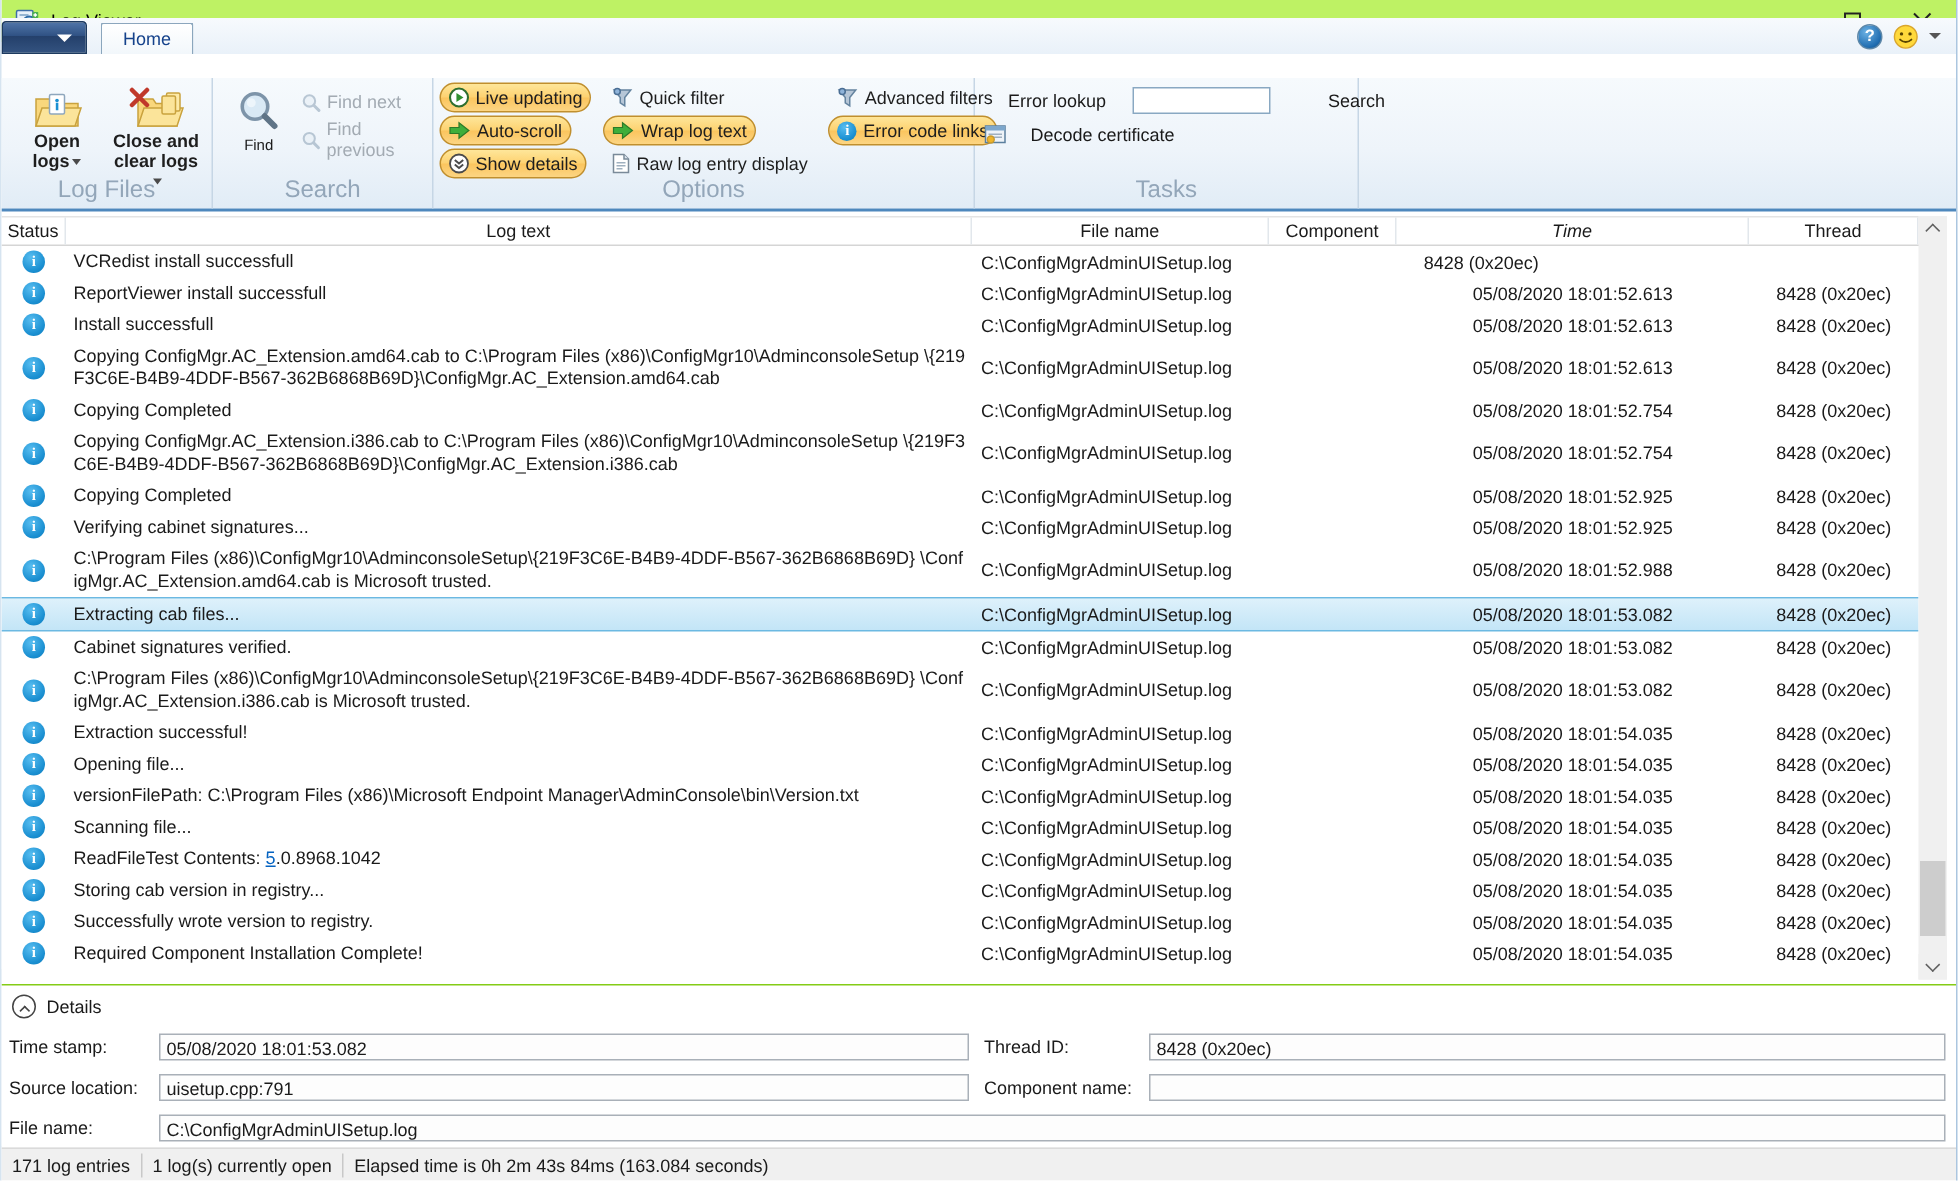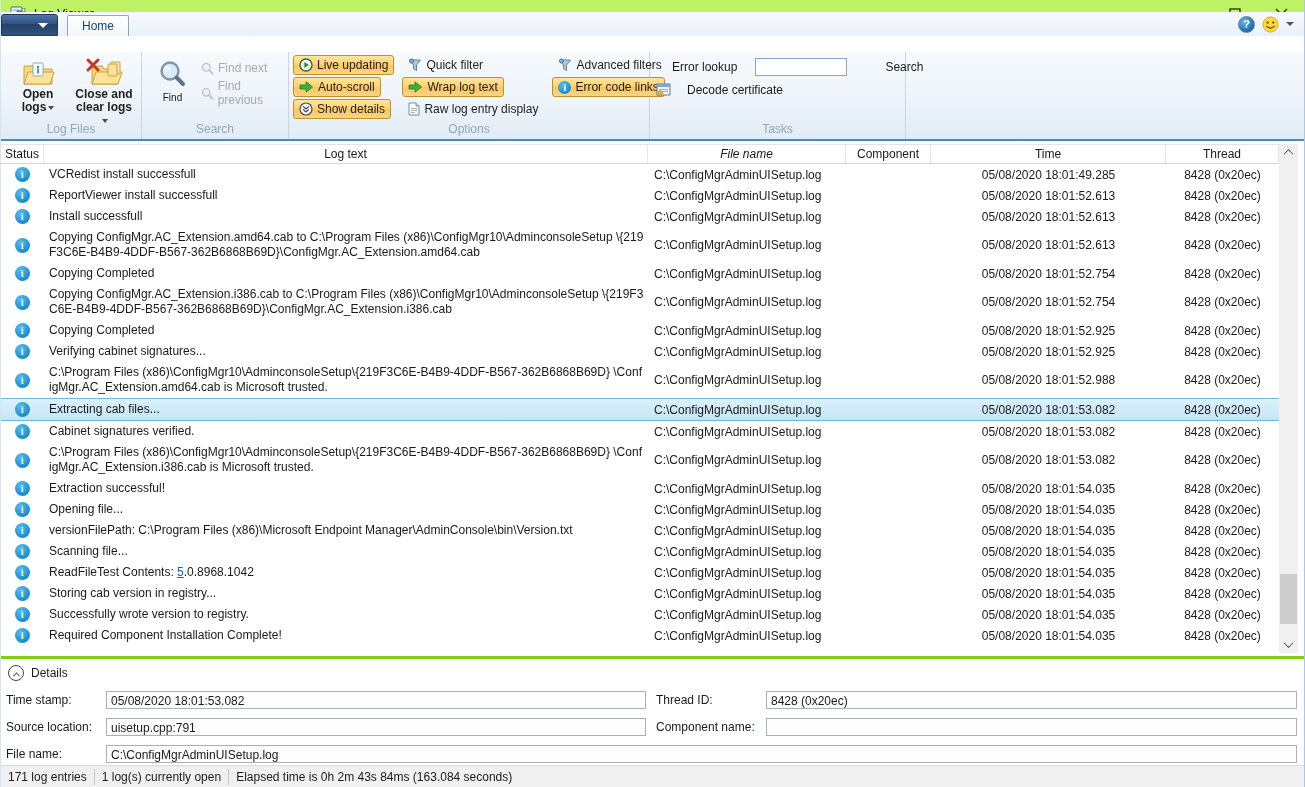--- a/index.html
+++ b/index.html
@@ -37,57 +37,57 @@
   .smiley { width:17px; height:17px; }
   .dd-caret { width:0; height:0; border-left:4px solid transparent; border-right:4px solid transparent;
     border-top:4px solid #555; }
 
   
   .ribbon { position:absolute; top:52px; left:0; right:0; height:89px;
     background:linear-gradient(#f6fafd 0%, #eef4fa 55%, #e1ecf6 100%);
     border-bottom:2px solid #4e88bd; display:flex; }
   .rgroup { position:relative; height:100%; border-right:1px solid #c6d6e5; padding-top:3px; }
   .rgroup-label { position:absolute; bottom:3px; left:0; right:0; text-align:center;
-    color:#93a6b9; font-size:12px; }
+    color:#93a6b9; font-size:16px; }
   .bigbtn { display:flex; flex-direction:column; align-items:center; width:62px; padding-top:3px; cursor:default; }
   .bigbtn .lbl { text-align:center; line-height:13px; font-size:12px; color:#1e1e1e; }
   .caret-s { display:inline-block; width:0; height:0; border-left:3px solid transparent;
     border-right:3px solid transparent; border-top:4px solid #4a4a4a; margin-left:2px; vertical-align:middle; }
   .g-logfiles { width:141px; }
   .g-logfiles .content { display:flex; justify-content:center; gap:4px;font-weight:bold; }
   .g-search { width:147px; }
   .g-search .content { display:flex; padding-left:8px; }
   .findcol { display:flex; flex-direction:column; align-items:center; width:46px; padding-top:4px; }
   .findcol .lbl { font-size:10px; margin-top:3px; }
   .smallstack { display:flex; flex-direction:column; gap:4px; padding-top:6px; margin-left:6px; }
   .smallbtn { display:flex; align-items:center; gap:4px; color:#a3abb3; font-size:12px; }
   .g-options { width:361px; }
   .g-options .content { display:flex; padding-left:4px; gap:8px; }
   .optcol { display:flex; flex-direction:column; gap:2px; }
   .toggle { display:inline-flex; align-items:center; gap:4px; height:20px; padding:0 5px;
     border-radius:3px; border:1px solid transparent; font-size:12px; color:#1e1e1e;
     align-self:flex-start; white-space:nowrap; cursor:default; }
   .toggle.active { background:linear-gradient(#fee69a 0%,#fdd271 48%,#fbc55e 52%,#fcd583 100%);
-    border-color:#c08f2e; }
+    border-color:#c08f2e;border-radius:10px; }
   .g-tasks { width:256px; }
   .g-tasks .content { display:flex; flex-direction:column; gap:3px; padding:2px 0 0 6px; }
   .taskrow { display:flex; align-items:center; gap:16px; height:20px; }
   .tasklabel { font-size:12px; white-space:nowrap; }
   .lookup-input { width:92px; height:18px; border:1px solid #89a8c2; background:#fff;
     font-size:12px; padding:0 3px; margin-left:2px; }
   .g-rest { flex:1; border-right:none; }
 
   
   .grid { position:absolute; top:144px; left:0; width:1297px; }
   .grid-header { display:flex; height:20px; border-bottom:1px solid #d5d5d5; border-top:1px solid #e4e4e4; background:#fff; }
   .hcell { display:flex; align-items:center; justify-content:center; font-size:12px;
     border-right:1px solid #e2e7ec; height:100%; }
   .hcell.left { justify-content:flex-start; padding-left:4px; }
-  .c-status{ width:43px; } .c-text{ width:604px; } .c-file{ width:198px;font-style:italic; }
-  .c-comp{ width:85px; } .c-time{ width:235px; } .c-thread{ width:113px; }
+  .c-status{ width:43px; } .c-text{ width:604px; } .c-file{ width:198px; }
+  .c-comp{ width:85px; } .c-time{ width:235px;font-style:italic; } .c-thread{ width:113px; }
   .grid-body { background:#fff; }
   .row { display:flex; align-items:stretch; width:1278px; }
   .row .cell { display:flex; align-items:center; }
   .row .cell.center { justify-content:center; }
   .cell-status { width:43px; justify-content:center; }
   .cell-text { width:604px; padding:3px 4px 3px 5px; line-height:15px;
     overflow-wrap:break-word; word-break:break-all; display:block; }
   .cell-file { width:198px; padding-left:6px; }
   .cell-comp { width:85px; }
   .cell-time { width:235px; justify-content:center; }
@@ -105,21 +105,21 @@
   .vs-btn { position:absolute; left:0; width:19px; height:17px; background:#f0f0f0;
     display:flex; align-items:center; justify-content:center; }
   .vs-up { top:0; } .vs-down { bottom:0; }
   .vs-thumb { position:absolute; left:1px; width:17px; top:430px; height:50px; background:#cdcdcd; }
   .chev { width:7px; height:7px; border:solid #606060; border-width:0 1.5px 1.5px 0; }
   .chev.up { transform:rotate(-135deg) translate(-1px,-1px); }
   .chev.down { transform:rotate(45deg) translate(-1px,-1px); }
 
   
   .details { position:absolute; top:656px; left:0; right:0; height:108px; background:#fff;
-    border-top:3px solid #84cc16; }
+    border-top:1px solid #84cc16; }
   .details-header { display:flex; align-items:center; gap:7px; padding:6px 0 2px 7px; }
   .chev-circle { width:16px; height:16px; border-radius:50%; border:1px solid #444;
     display:flex; align-items:center; justify-content:center; }
   .chev-circle .chev { width:5px; height:5px; border-color:#444; margin-top:3px; }
   .details-grid { position:relative; margin-top:4px; }
   .dlabel { position:absolute; left:5px; font-size:12px; white-space:nowrap; line-height:18px; }
   .dlabel2 { position:absolute; left:655px; font-size:12px; white-space:nowrap; line-height:18px; }
   .dfield { position:absolute; height:18px; border:1px solid #a9b0b8; background:#fdfdfd;
     font-size:12px; line-height:16px; padding:1px 4px; white-space:nowrap; overflow:hidden; }
   .f-left { left:105px; width:540px; }
@@ -358,21 +358,20 @@
     <div class="hcell c-thread">Thread</div>
   </div>
   <div class="grid-body" id="grid-body">
       <div class="row">
     <div class="cell cell-status">
           <span class="info-dot">i</span>
         </div>
     <div class="cell-text">VCRedist install successfull</div>
     <div class="cell cell-file">C:\ConfigMgrAdminUISetup.log</div>
     <div class="cell cell-comp center"></div>
-    <div class="cell cell-time">05/08/2020 18:01:49.285</div>
     <div class="cell cell-thread">8428 (0x20ec)</div>
   </div>
       <div class="row">
     <div class="cell cell-status">
           <span class="info-dot">i</span>
         </div>
     <div class="cell-text">ReportViewer install successfull</div>
     <div class="cell cell-file">C:\ConfigMgrAdminUISetup.log</div>
     <div class="cell cell-comp center"></div>
     <div class="cell cell-time">05/08/2020 18:01:52.613</div>

